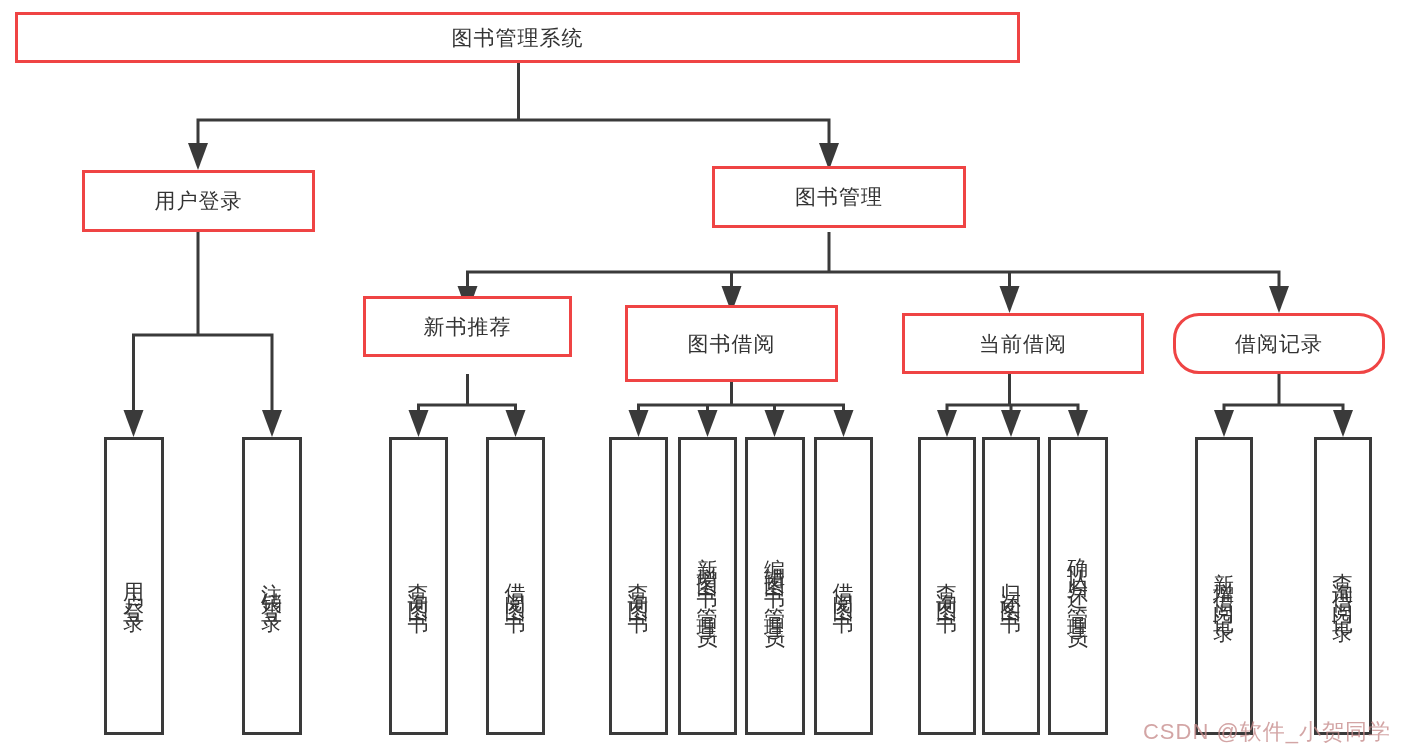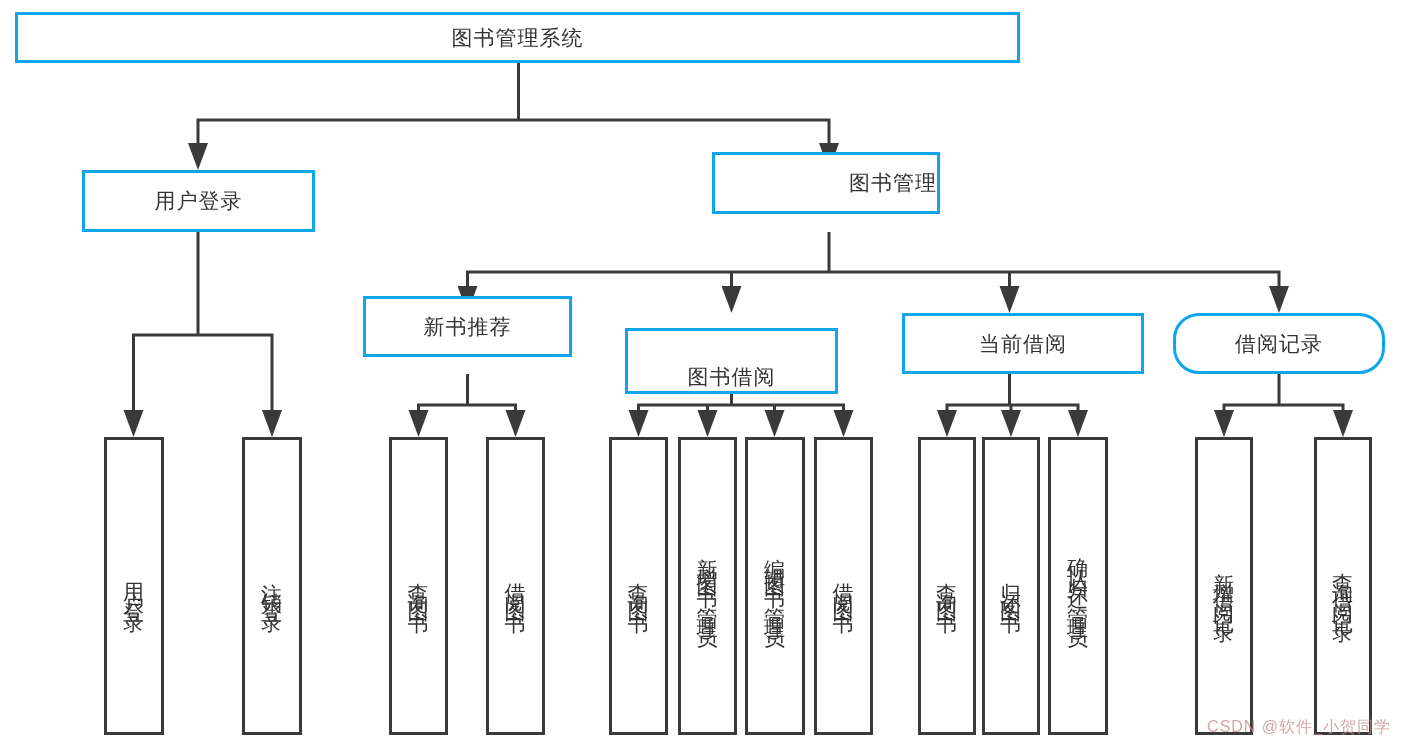--- a/index.html
+++ b/index.html
@@ -3,35 +3,35 @@
 <meta charset="utf-8">
 <style>
   html,body{margin:0;padding:0;background:#ffffff;}
   #canvas{
     position:relative;width:1405px;height:747px;background:#ffffff;overflow:hidden;
     font-family:"Liberation Sans","DejaVu Sans",sans-serif;color:#333333;
   }
   #connectors{position:absolute;left:0;top:0;width:1405px;height:747px;}
   .hbox{
     position:absolute;box-sizing:border-box;background:#ffffff;
-    border:3px solid #0ea5e9;display:flex;align-items:center;justify-content:center;
+    border:3px solid #ef4444;display:flex;align-items:center;justify-content:center;
     font-size:21px;letter-spacing:1px;color:#333333;z-index:2;
   }
   .leaf{
     position:absolute;box-sizing:border-box;background:#ffffff;
     border:3px solid #3a3a3a;top:437px;height:298px;width:59px;
     display:flex;align-items:center;justify-content:center;z-index:2;
   }
   .vtext{
     writing-mode:vertical-rl;text-orientation:mixed;
     font-size:21px;line-height:1;letter-spacing:10px;color:#333333;white-space:nowrap;
   }
   .watermark{
     position:absolute;top:717px;right:14px;z-index:5;
-    font-size:16px;letter-spacing:1px;color:rgba(198,140,140,0.78);
+    font-size:22px;letter-spacing:1px;color:rgba(198,140,140,0.78);
   }
 </style>
 </head>
 <body>
 
 <div id="canvas">
 
   <svg id="connectors" viewBox="0 0 1405 747" xmlns="http://www.w3.org/2000/svg" aria-hidden="true">
     <path fill="none" stroke="#3a3a3a" stroke-width="3" d="
       M518.5 63 V120
@@ -78,28 +78,28 @@
     </g>
   </svg>
 
   <div class="hbox" style="left:15px;top:12px;width:1005px;height:51px;">
     <span>图书管理系统</span>
   </div>
 
   <div class="hbox" style="left:82px;top:170px;width:233px;height:62px;">
     <span>用户登录</span>
   </div>
-  <div class="hbox" style="left:712px;top:152px;width:228px;height:62px;justify-content:flex-end;">
+  <div class="hbox" style="left:712px;top:166px;width:254px;height:62px;">
     <span>图书管理</span>
   </div>
 
   <div class="hbox" style="left:363px;top:296px;width:209px;height:61px;">
     <span>新书推荐</span>
   </div>
-  <div class="hbox" style="left:625px;top:328px;width:213px;height:66px;align-items:flex-end;">
+  <div class="hbox" style="left:625px;top:305px;width:213px;height:77px;">
     <span>图书借阅</span>
   </div>
   <div class="hbox" style="left:902px;top:313px;width:242px;height:61px;">
     <span>当前借阅</span>
   </div>
   <div class="hbox" style="left:1173px;top:313px;width:212px;height:61px;border-radius:26px;">
     <span>借阅记录</span>
   </div>
 
   <div class="leaf" style="left:104px;width:60px;">

